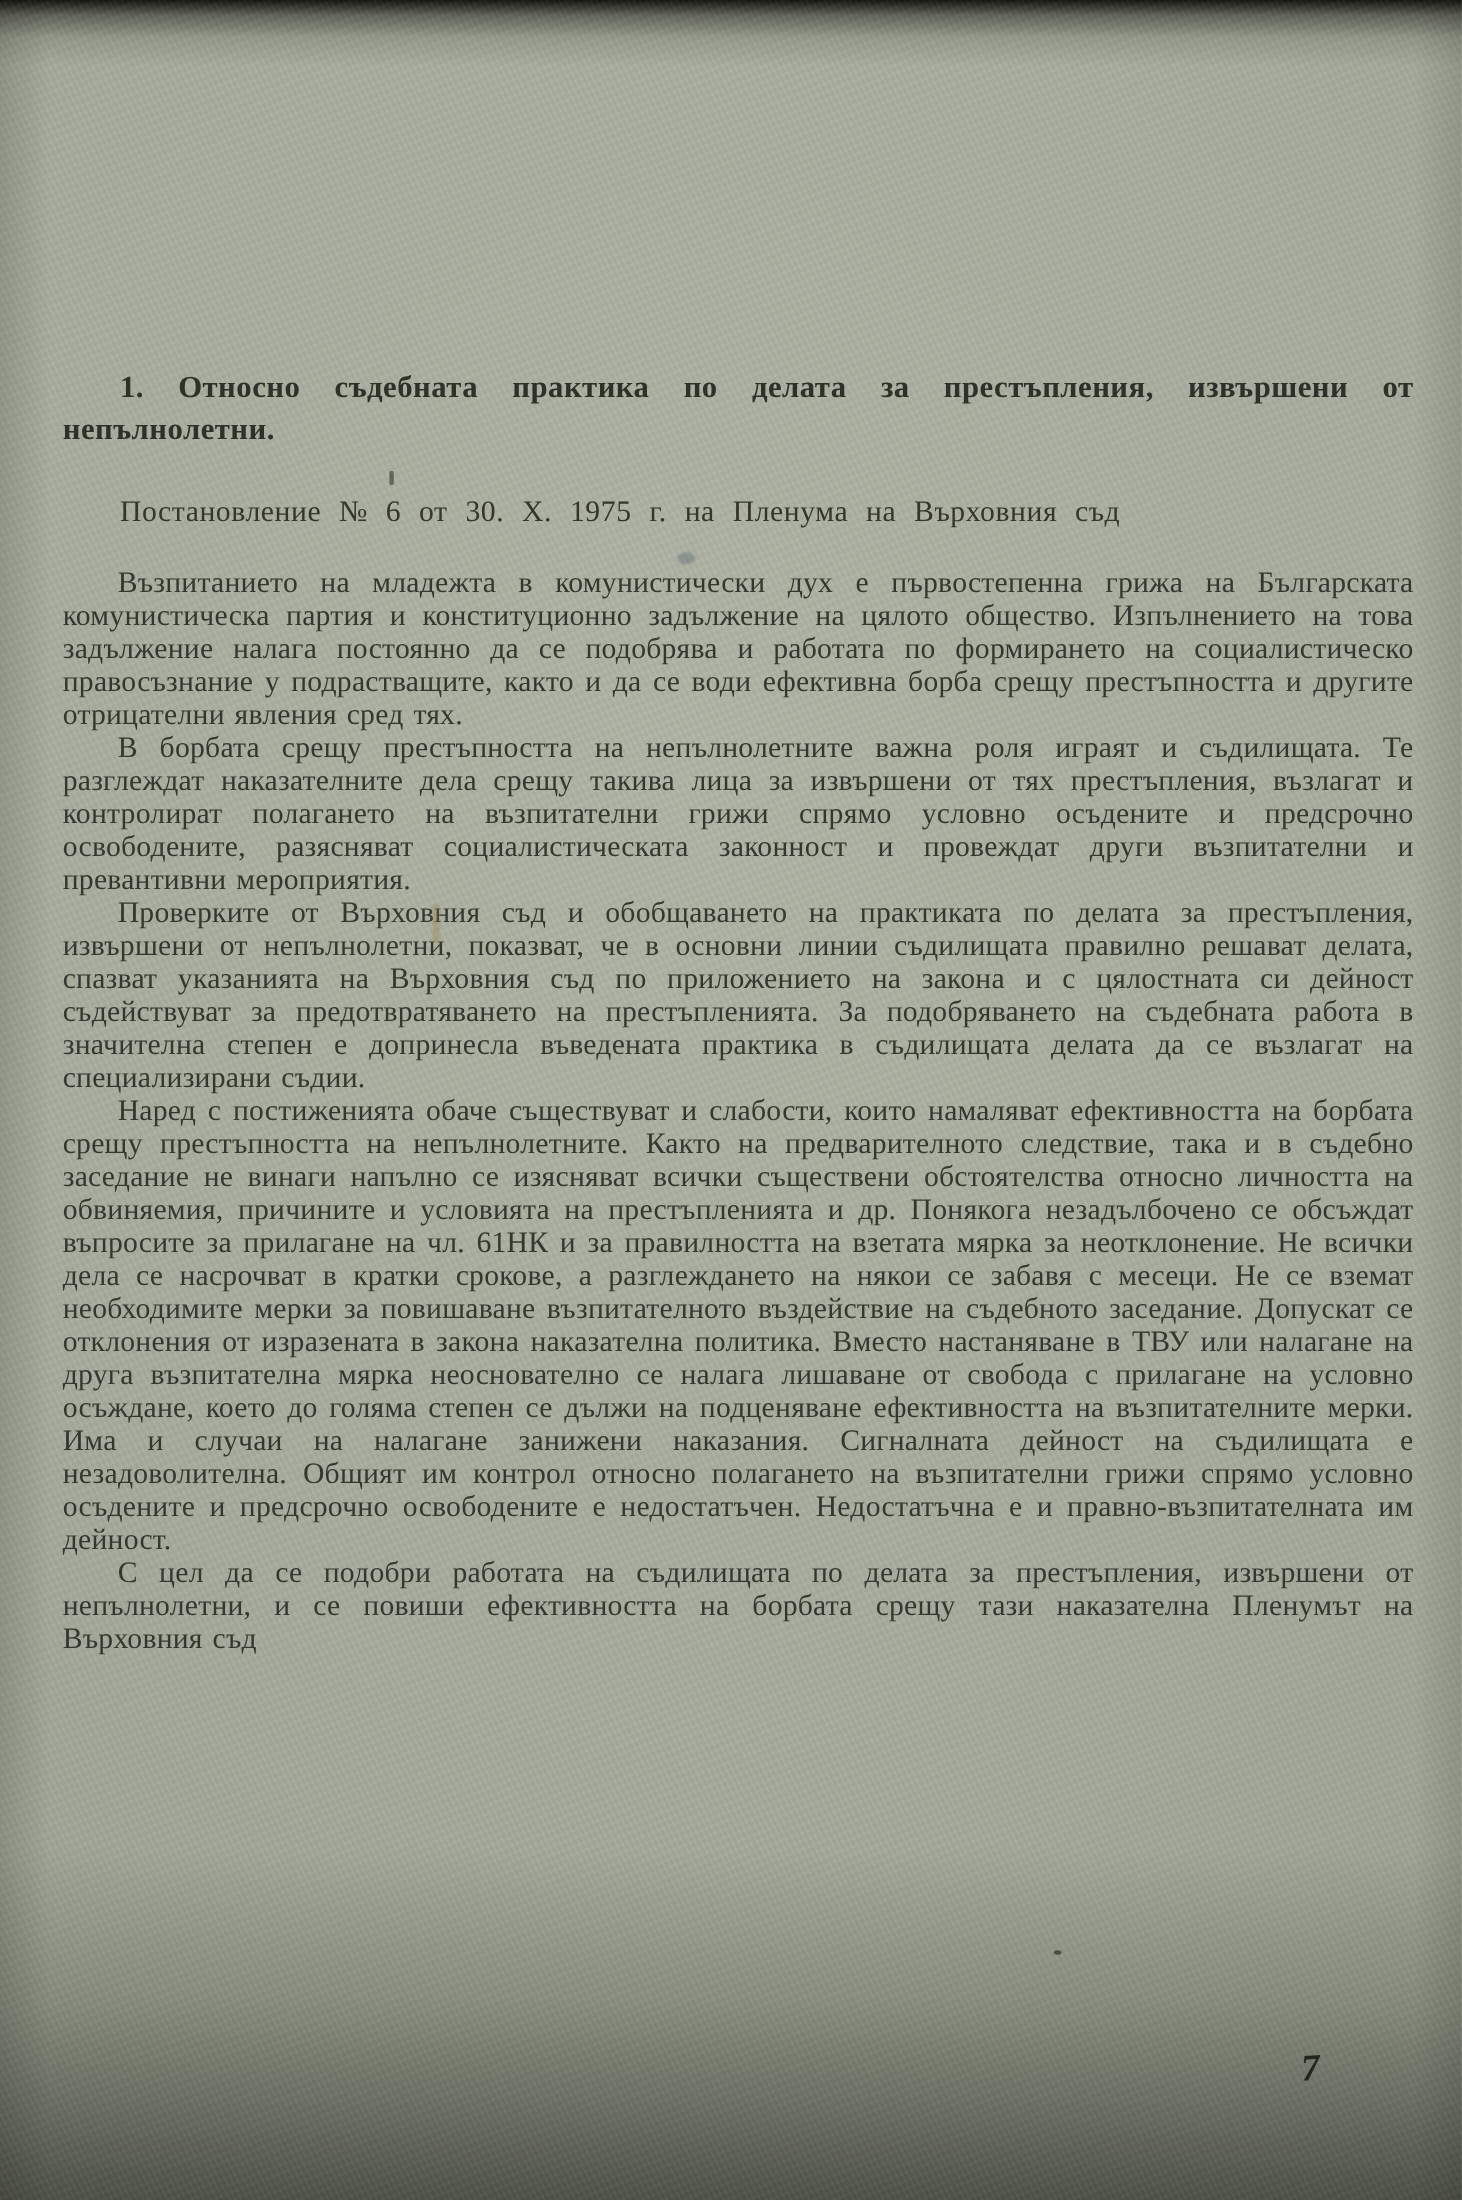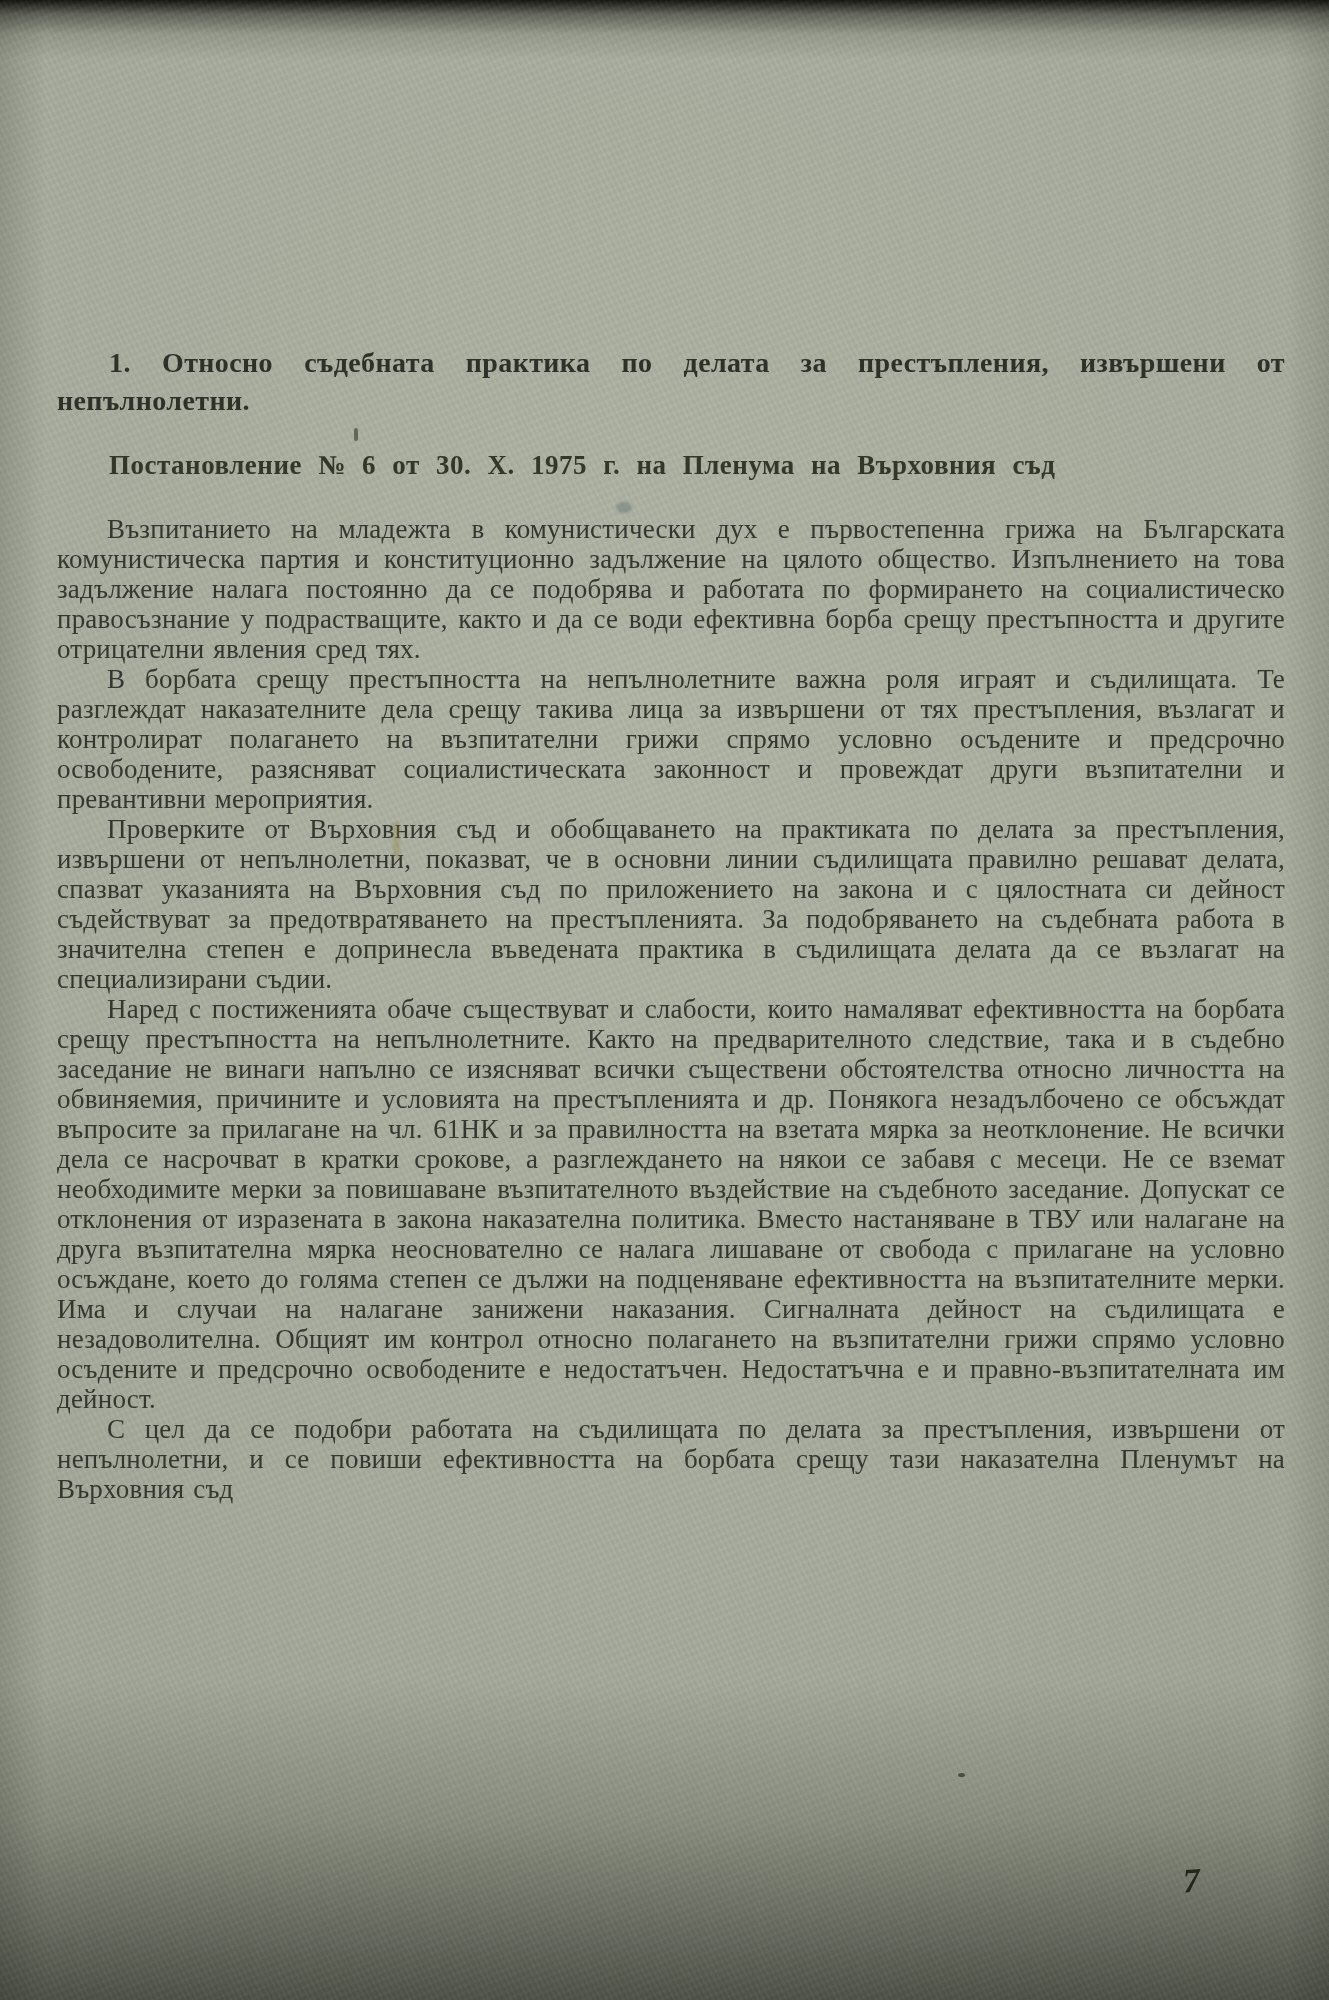--- a/index.html
+++ b/index.html
@@ -25,41 +25,40 @@
   .grain {
     position: absolute; inset: 0;
     background:
       repeating-linear-gradient(63deg, rgba(255,255,255,0.022) 0 2px, rgba(0,0,0,0.022) 2px 5px),
       repeating-linear-gradient(-21deg, rgba(255,255,255,0.016) 0 3px, rgba(0,0,0,0.016) 3px 7px);
     pointer-events: none;
   }
 
   .heading {
     position: absolute;
-    left: 57px; top: 344px; width: 1228px;
+    left: 57px; top: 334px; width: 1228px;
     font-size: 28px; font-weight: bold;
     line-height: 38px;
     color: #2e3129;
     text-align: justify;
     text-indent: 52px;
     letter-spacing: 0.4px;
     word-spacing: 3px;
   }
 
   .decree-title {
     position: absolute;
     left: 57px; top: 448px; width: 1180px;
     font-size: 27px;
     line-height: 34px;
     color: #333629;
     padding-left: 52px;
     letter-spacing: 0.5px;
     word-spacing: 9px;
     white-space: nowrap;
-    font-weight: bold;
   }
 
   .body-text {
     position: absolute;
     left: 57px; top: 514px; width: 1228px;
     font-size: 27px;
     line-height: 30px;
     color: #343730;
     text-align: justify;
     letter-spacing: 0.2px;

